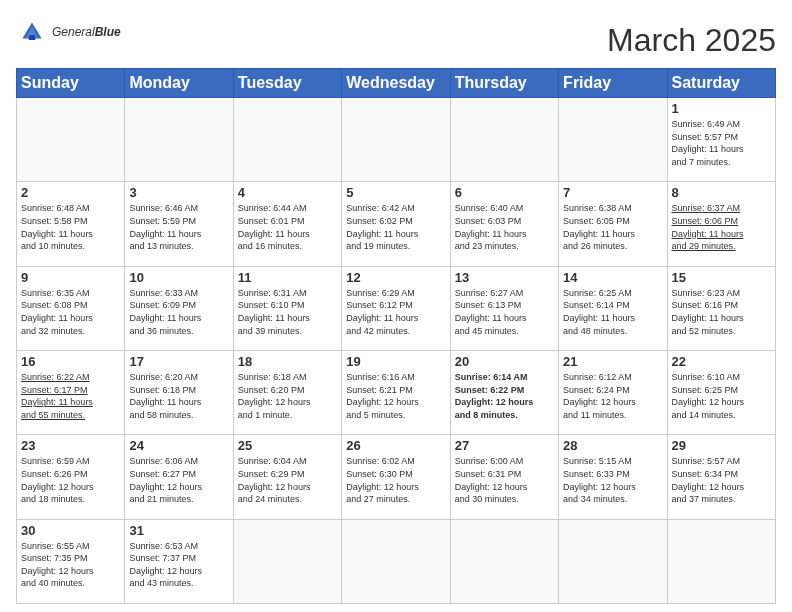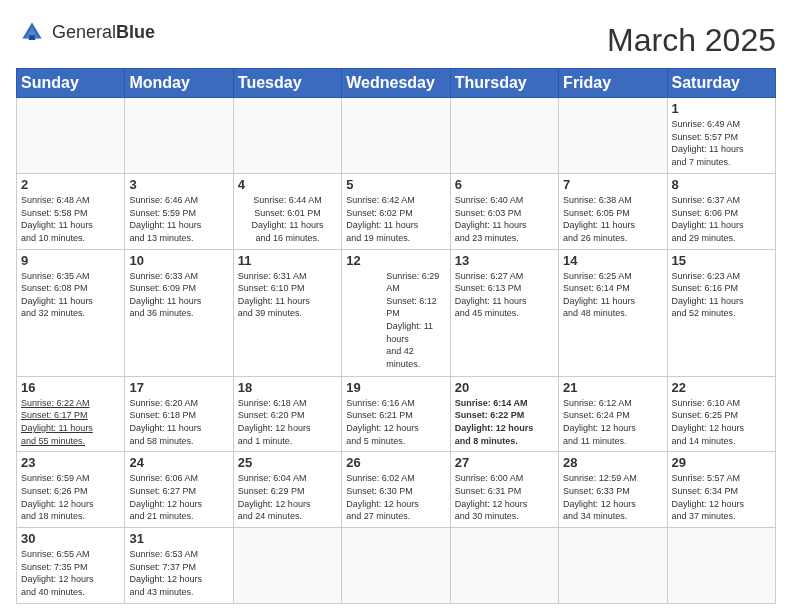--- a/index.html
+++ b/index.html
@@ -22,24 +22,25 @@
       justify-content: space-between;
       align-items: flex-start;
       margin-bottom: 10px;
     }
     .logo {
       display: flex;
       align-items: center;
       gap: 4px;
     }
     .logo-text {
-      font-size: 18px;
+      font-size: 12px;
       font-weight: normal;
       color: #333;
       line-height: 1;
+      font-style: italic;
     }
     .logo-text span {
       font-weight: bold;
     }
     .logo-icon {
       width: 32px;
       height: 32px;
     }
     .title-block {
       text-align: right;
@@ -154,21 +155,21 @@
           </td>
           <td>
             <span class="day-number">3</span>
             <div class="day-info" style="white-space: pre-line;">Sunrise: 6:46 AM
 Sunset: 5:59 PM
 Daylight: 11 hours
 and 13 minutes.</div>
           </td>
           <td>
             <span class="day-number">4</span>
-            <div class="day-info" style="white-space: pre-line; text-align: center;">Sunrise: 6:44 AM
+            <div class="day-info" style="white-space: pre-line;">Sunrise: 6:44 AM
 Sunset: 6:01 PM
 Daylight: 11 hours
 and 16 minutes.</div>
           </td>
           <td>
             <span class="day-number">5</span>
             <div class="day-info" style="white-space: pre-line;">Sunrise: 6:42 AM
 Sunset: 6:02 PM
 Daylight: 11 hours
 and 19 minutes.</div>
@@ -182,21 +183,21 @@
           </td>
           <td>
             <span class="day-number">7</span>
             <div class="day-info" style="white-space: pre-line;">Sunrise: 6:38 AM
 Sunset: 6:05 PM
 Daylight: 11 hours
 and 26 minutes.</div>
           </td>
           <td>
             <span class="day-number">8</span>
-            <div class="day-info" style="white-space: pre-line;">Sunrise: 6:37 AM
+            <div class="day-info" style="white-space: pre-line; text-decoration: underline;">Sunrise: 6:37 AM
 Sunset: 6:06 PM
 Daylight: 11 hours
 and 29 minutes.</div>
           </td>
         </tr>
         <tr>
           <td>
             <span class="day-number">9</span>
             <div class="day-info" style="white-space: pre-line;">Sunrise: 6:35 AM
 Sunset: 6:08 PM
@@ -212,21 +213,21 @@
           </td>
           <td>
             <span class="day-number">11</span>
             <div class="day-info" style="white-space: pre-line;">Sunrise: 6:31 AM
 Sunset: 6:10 PM
 Daylight: 11 hours
 and 39 minutes.</div>
           </td>
           <td>
             <span class="day-number">12</span>
-            <div class="day-info" style="white-space: pre-line; margin-left: 40px;">Sunrise: 6:29 AM
+            <div class="day-info" style="white-space: pre-line;">Sunrise: 6:29 AM
 Sunset: 6:12 PM
 Daylight: 11 hours
 and 42 minutes.</div>
           </td>
           <td>
             <span class="day-number">13</span>
             <div class="day-info" style="white-space: pre-line;">Sunrise: 6:27 AM
 Sunset: 6:13 PM
 Daylight: 11 hours
 and 45 minutes.</div>
@@ -328,21 +329,21 @@
           </td>
           <td>
             <span class="day-number">27</span>
             <div class="day-info" style="white-space: pre-line;">Sunrise: 6:00 AM
 Sunset: 6:31 PM
 Daylight: 12 hours
 and 30 minutes.</div>
           </td>
           <td>
             <span class="day-number">28</span>
-            <div class="day-info" style="white-space: pre-line;">Sunrise: 12:59 AM
+            <div class="day-info" style="white-space: pre-line;">Sunrise: 5:15 AM
 Sunset: 6:33 PM
 Daylight: 12 hours
 and 34 minutes.</div>
           </td>
           <td>
             <span class="day-number">29</span>
             <div class="day-info" style="white-space: pre-line;">Sunrise: 5:57 AM
 Sunset: 6:34 PM
 Daylight: 12 hours
 and 37 minutes.</div>

